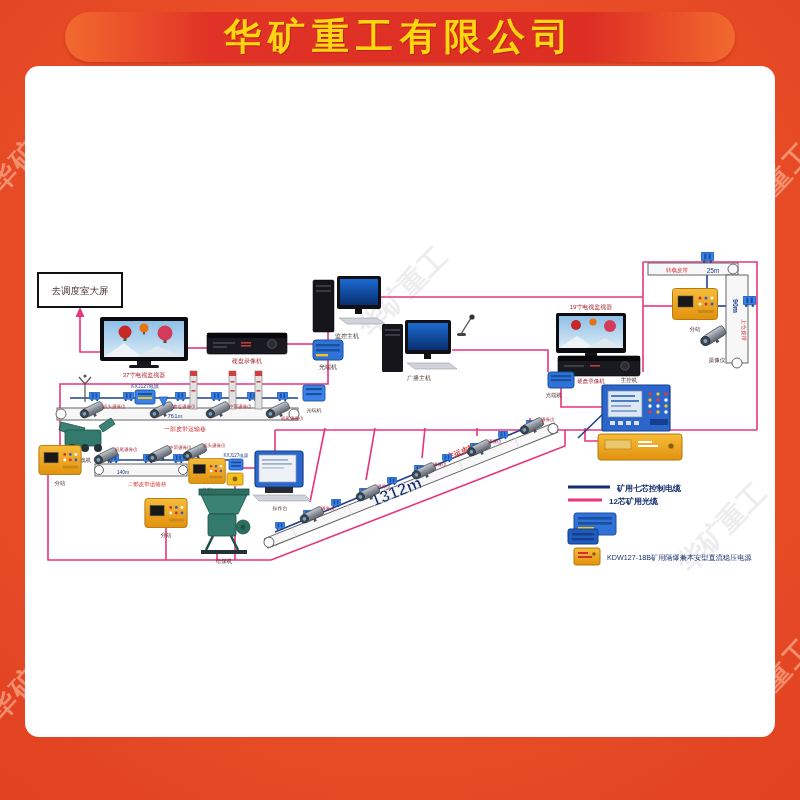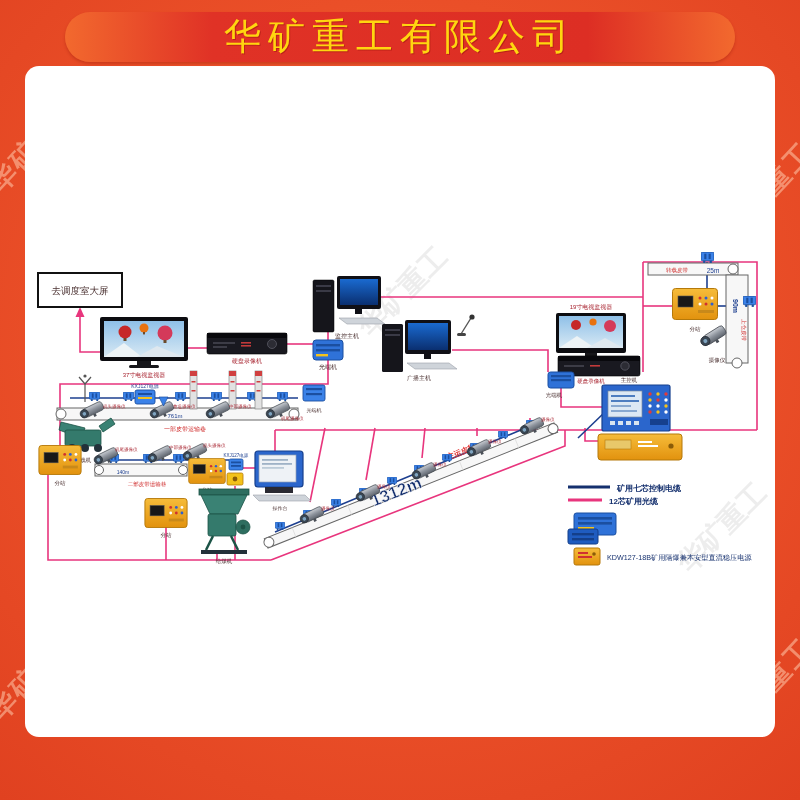--- a/index.html
+++ b/index.html
@@ -15,21 +15,21 @@
     pointer-events:none;white-space:nowrap;
   }
   .banner{
     position:absolute;left:65px;top:12px;width:670px;height:50px;
     border-radius:26px;
     background:linear-gradient(90deg,#f2692e 0%,#e03226 22%,#dd2e24 78%,#f2692e 100%);
     display:flex;align-items:center;justify-content:center;
     box-shadow:0 2px 3px rgba(150,30,10,.35);
   }
   .banner span{
-    font-size:37px;font-weight:normal;color:#ffd60f;letter-spacing:7px;
+    font-size:37px;font-weight:bold;color:#ffd60f;letter-spacing:7px;
     text-shadow:1px 1px 0 rgba(120,10,5,.35);
     text-align:right;
   }
   .white-area{
     position:absolute;left:25px;top:66px;width:750px;height:671px;
     background:#ffffff;border-radius:14px;
   }
   svg text{font-family:"Liberation Sans","DejaVu Sans",sans-serif;}
   .lbl{fill:#4a3030;}
   .lblred{fill:#a82430;}

